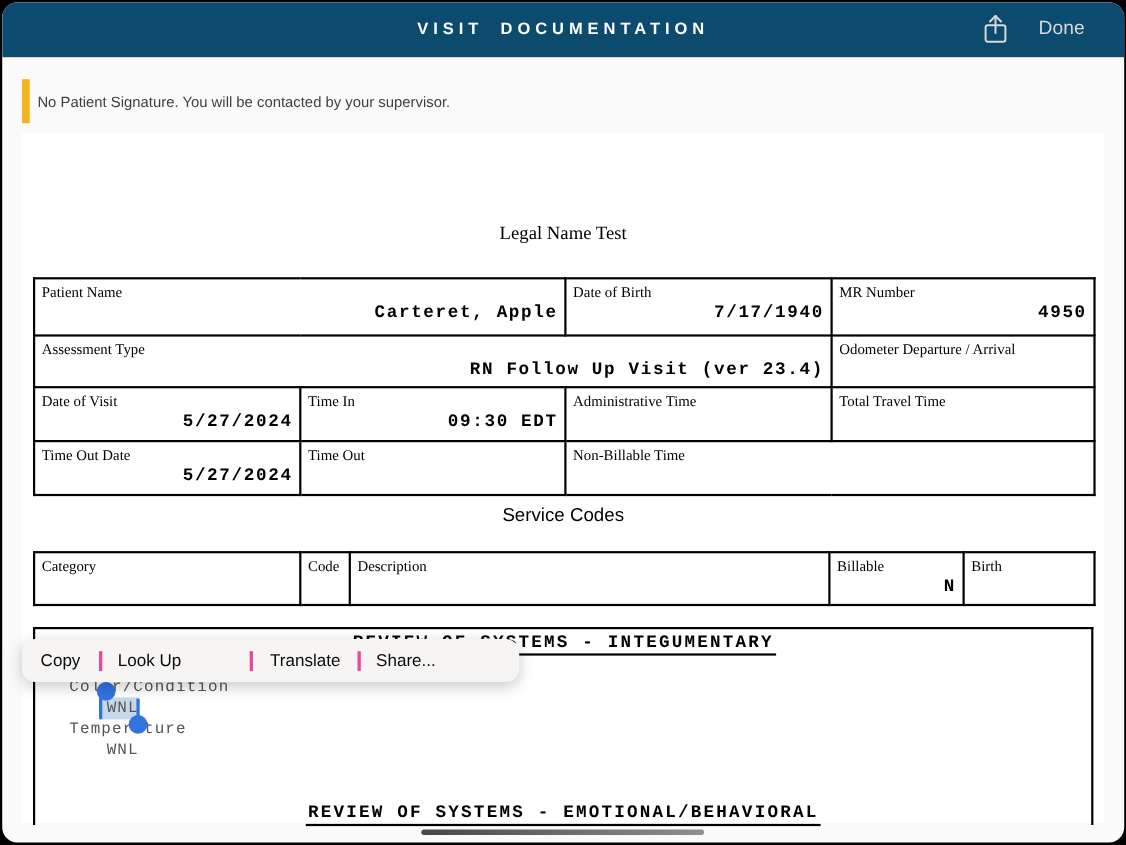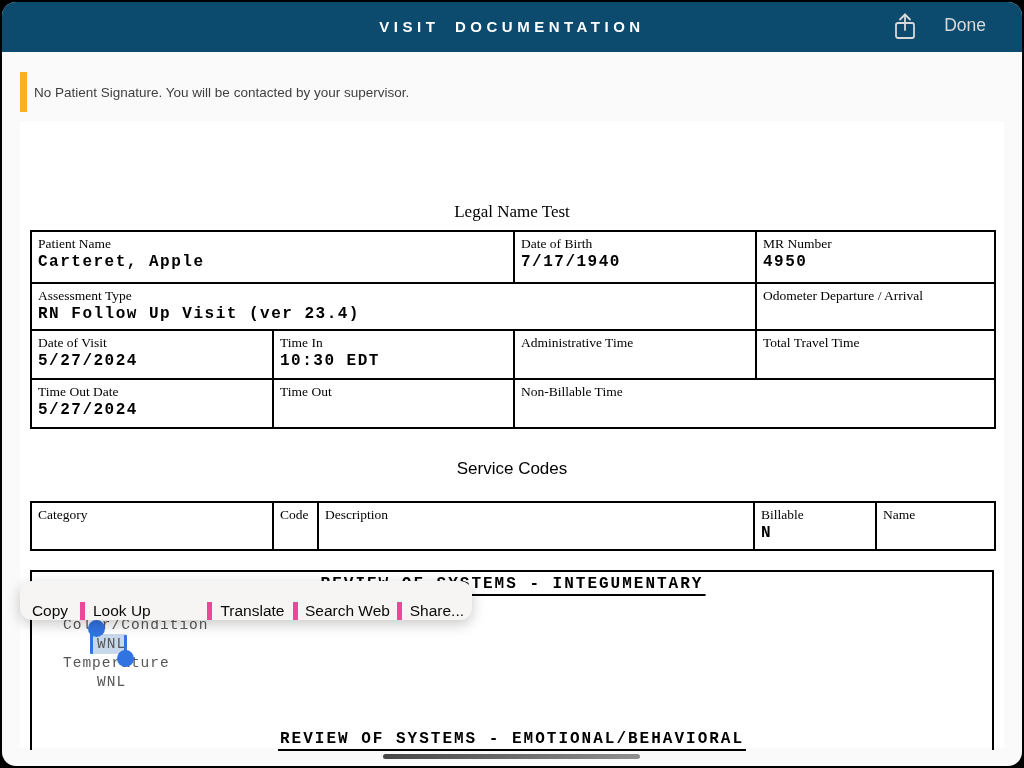--- a/index.html
+++ b/index.html
@@ -23,22 +23,22 @@
   
   .page{position:absolute;left:18px;top:119px;width:984px;height:627px;background:#FFFFFF;}
   .doc-title{position:absolute;left:0;right:0;top:21px;text-align:center;
              font-family:"Liberation Serif",serif;font-weight:bold;font-size:29px;color:#000;}
   .doc-subtitle{position:absolute;left:0;right:0;top:81px;text-align:center;
              font-family:"Liberation Serif",serif;font-size:17px;color:#000;}
   table.doc{position:absolute;left:10px;border-collapse:collapse;table-layout:fixed;width:964px;}
   table.doc td{border:2px solid #000;vertical-align:top;padding:3px 6px 2px 6px;overflow:hidden;}
   .cell-label{font-family:"Liberation Serif",serif;font-size:13.5px;color:#000;line-height:17px;}
   .cell-value{font-family:"Liberation Mono",monospace;font-weight:bold;font-size:16px;
-              letter-spacing:1.5px;color:#000;line-height:21px;white-space:nowrap;}
-  .t-info{top:109px;}
+              letter-spacing:1.5px;color:#000;line-height:21px;white-space:nowrap;text-align:right;}
+  .t-info{top:131px;}
   .t-codes{top:380px;}
   .sc-heading{position:absolute;left:0;right:0;top:338px;text-align:center;
               font-family:Liberation Sans, sans-serif;font-size:17px;color:#000;}
 
   
   .ros-box{position:absolute;left:10px;top:449px;width:960px;height:178px;
            border:2px solid #000;border-bottom:none;}
   .ros-heading{position:absolute;left:50%;transform:translateX(-50%);white-space:nowrap;
                font-family:"Liberation Mono",monospace;font-weight:bold;font-size:16px;
                letter-spacing:2px;color:#000;border-bottom:2.5px solid #000;padding:0 2px 1px 2px;}
@@ -51,25 +51,25 @@
   .sel-highlight{position:absolute;left:71px;top:513px;width:35px;height:20px;background:#C7D8EB;}
   .sel-bar{position:absolute;width:3px;background:#3273E2;border-radius:1px;}
   .sel-bar-start{left:70px;top:512px;height:21px;}
   .sel-bar-end{left:104px;top:514px;height:23px;}
   .sel-knob{position:absolute;width:17px;height:17px;border-radius:50%;background:#3273E2;}
   .sel-knob-start{left:68px;top:499px;}
   .sel-knob-end{left:97px;top:529px;}
 
   
   .ctx-menu{position:absolute;left:18px;top:579px;width:452px;height:39px;background:#F6F5F4;
-            border-radius:12px;display:flex;align-items:flex-end;
+            border-radius:12px;display:flex;align-items:center;
             box-shadow:0 4px 14px rgba(0,0,0,0.22);z-index:30;}
   .ctx-item{display:flex;align-items:center;justify-content:center;font-size:15.5px;color:#0A0A0A;
             cursor:pointer;}
-  .ctx-item + .ctx-item{border-left:5px solid #ec4899;}
+  .ctx-item + .ctx-item{border-left:3px solid #ec4899;}
 
   
   .h-scrollbar{position:absolute;left:381px;top:752px;width:257px;height:5px;border-radius:2.5px;
                background:linear-gradient(90deg,#474747,#8F8F8F);}
 </style>
 </head>
 <body>
 
 <div class="screen">
   <div class="app">
@@ -128,21 +128,21 @@
             <div class="cell-value"></div>
           </td>
         </tr>
         <tr style="height:49px">
           <td>
             <div class="cell-label">Date of Visit</div>
             <div class="cell-value">5/27/2024</div>
           </td>
           <td>
             <div class="cell-label">Time In</div>
-            <div class="cell-value">10:30 EDT</div>
+            <div class="cell-value">09:30 EDT</div>
           </td>
           <td>
             <div class="cell-label">Administrative Time</div>
             <div class="cell-value"></div>
           </td>
           <td>
             <div class="cell-label">Total Travel Time</div>
             <div class="cell-value"></div>
           </td>
         </tr>
@@ -181,21 +181,21 @@
             <div class="cell-label">Code</div>
           </td>
           <td>
             <div class="cell-label">Description</div>
           </td>
           <td>
             <div class="cell-label">Billable</div>
             <div class="cell-value">N</div>
           </td>
           <td>
-            <div class="cell-label">Name</div>
+            <div class="cell-label">Birth</div>
           </td>
         </tr>
       </tbody>
         </table>
 
       <div class="ros-box"></div>
       <div class="ros-heading ros-h1">REVIEW OF SYSTEMS - INTEGUMENTARY</div>
 
       <div class="ros-line" style="left:43px;top:495px;">Color/Condition</div>
       <div class="sel-highlight"></div>
@@ -208,20 +208,19 @@
       <div class="sel-bar sel-bar-end" style="z-index:6;"></div>
       <div class="sel-knob sel-knob-end" style="z-index:6;"></div>
 
       <div class="ros-heading ros-h2">REVIEW OF SYSTEMS - EMOTIONAL/BEHAVIORAL</div>
     </div>
 
     <div class="ctx-menu">
       <div class="ctx-item" style="width:70px;">Copy</div>
       <div class="ctx-item" style="width:86px;">Look Up</div>
       <div class="ctx-item" style="width:95px;margin-left:48px;">Translate</div>
-      <div class="ctx-item" style="width:115px;">Search Web</div>
       <div class="ctx-item" style="width:82px;">Share...</div>
     </div>
 
     <div class="h-scrollbar"></div>
 
   </div>
 </div>
 
 </body></html>

